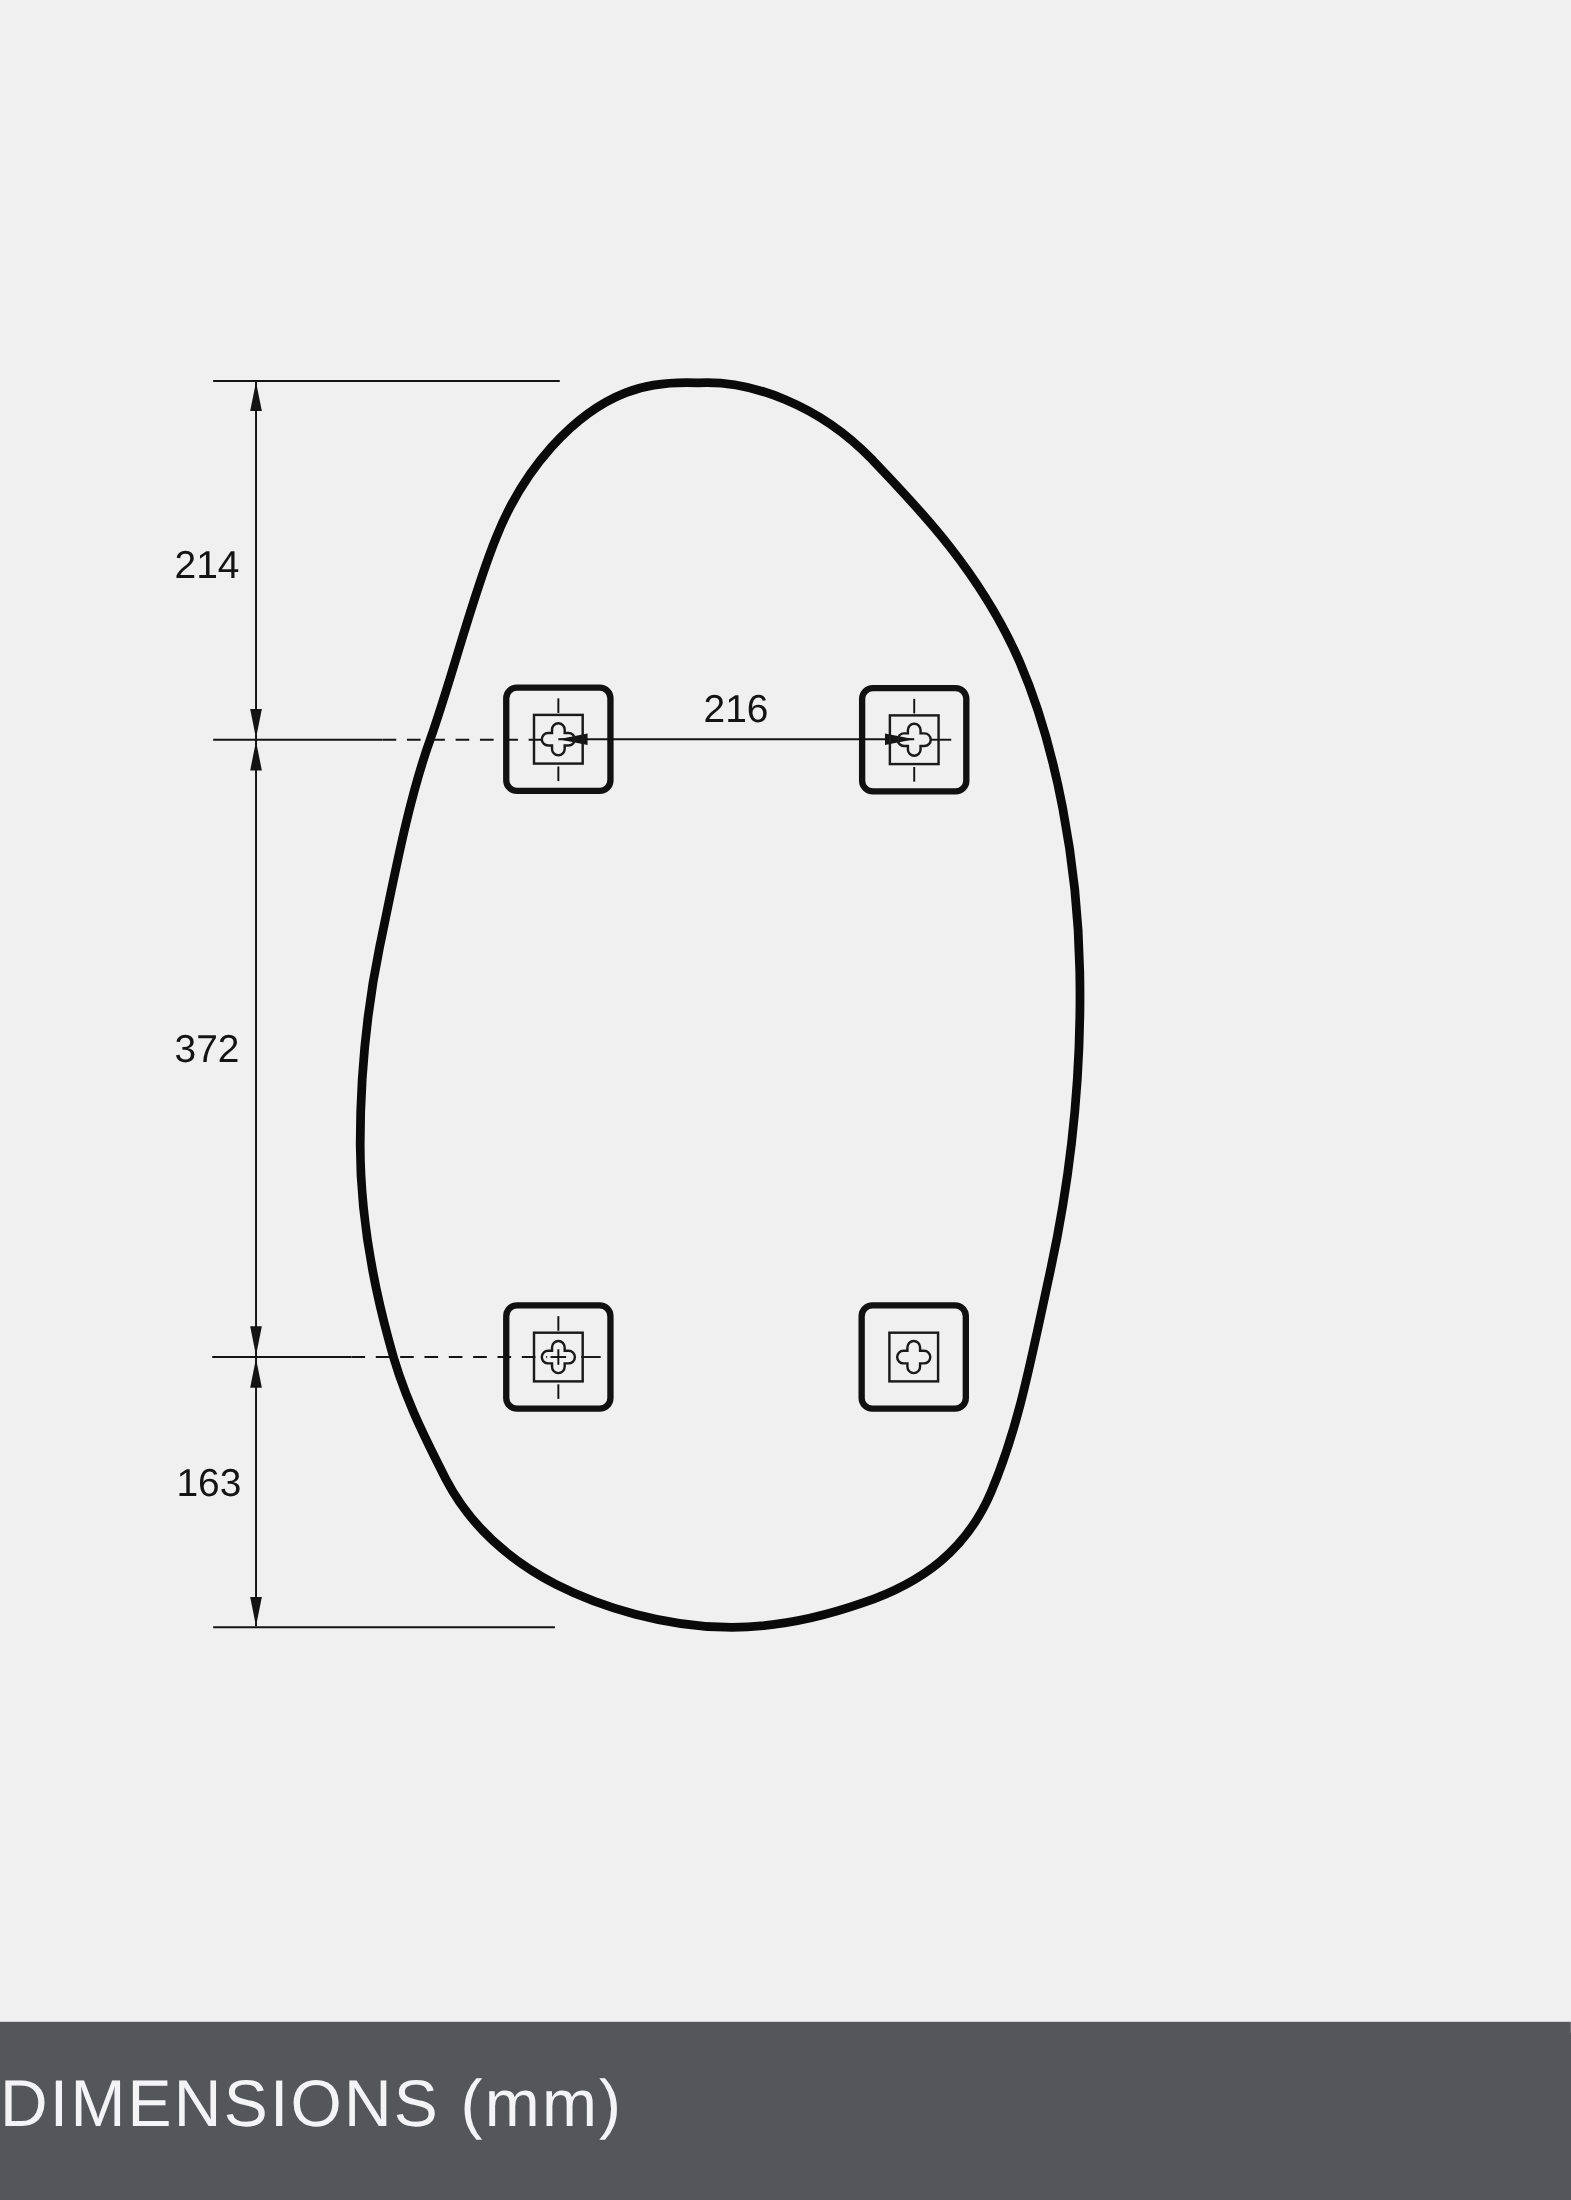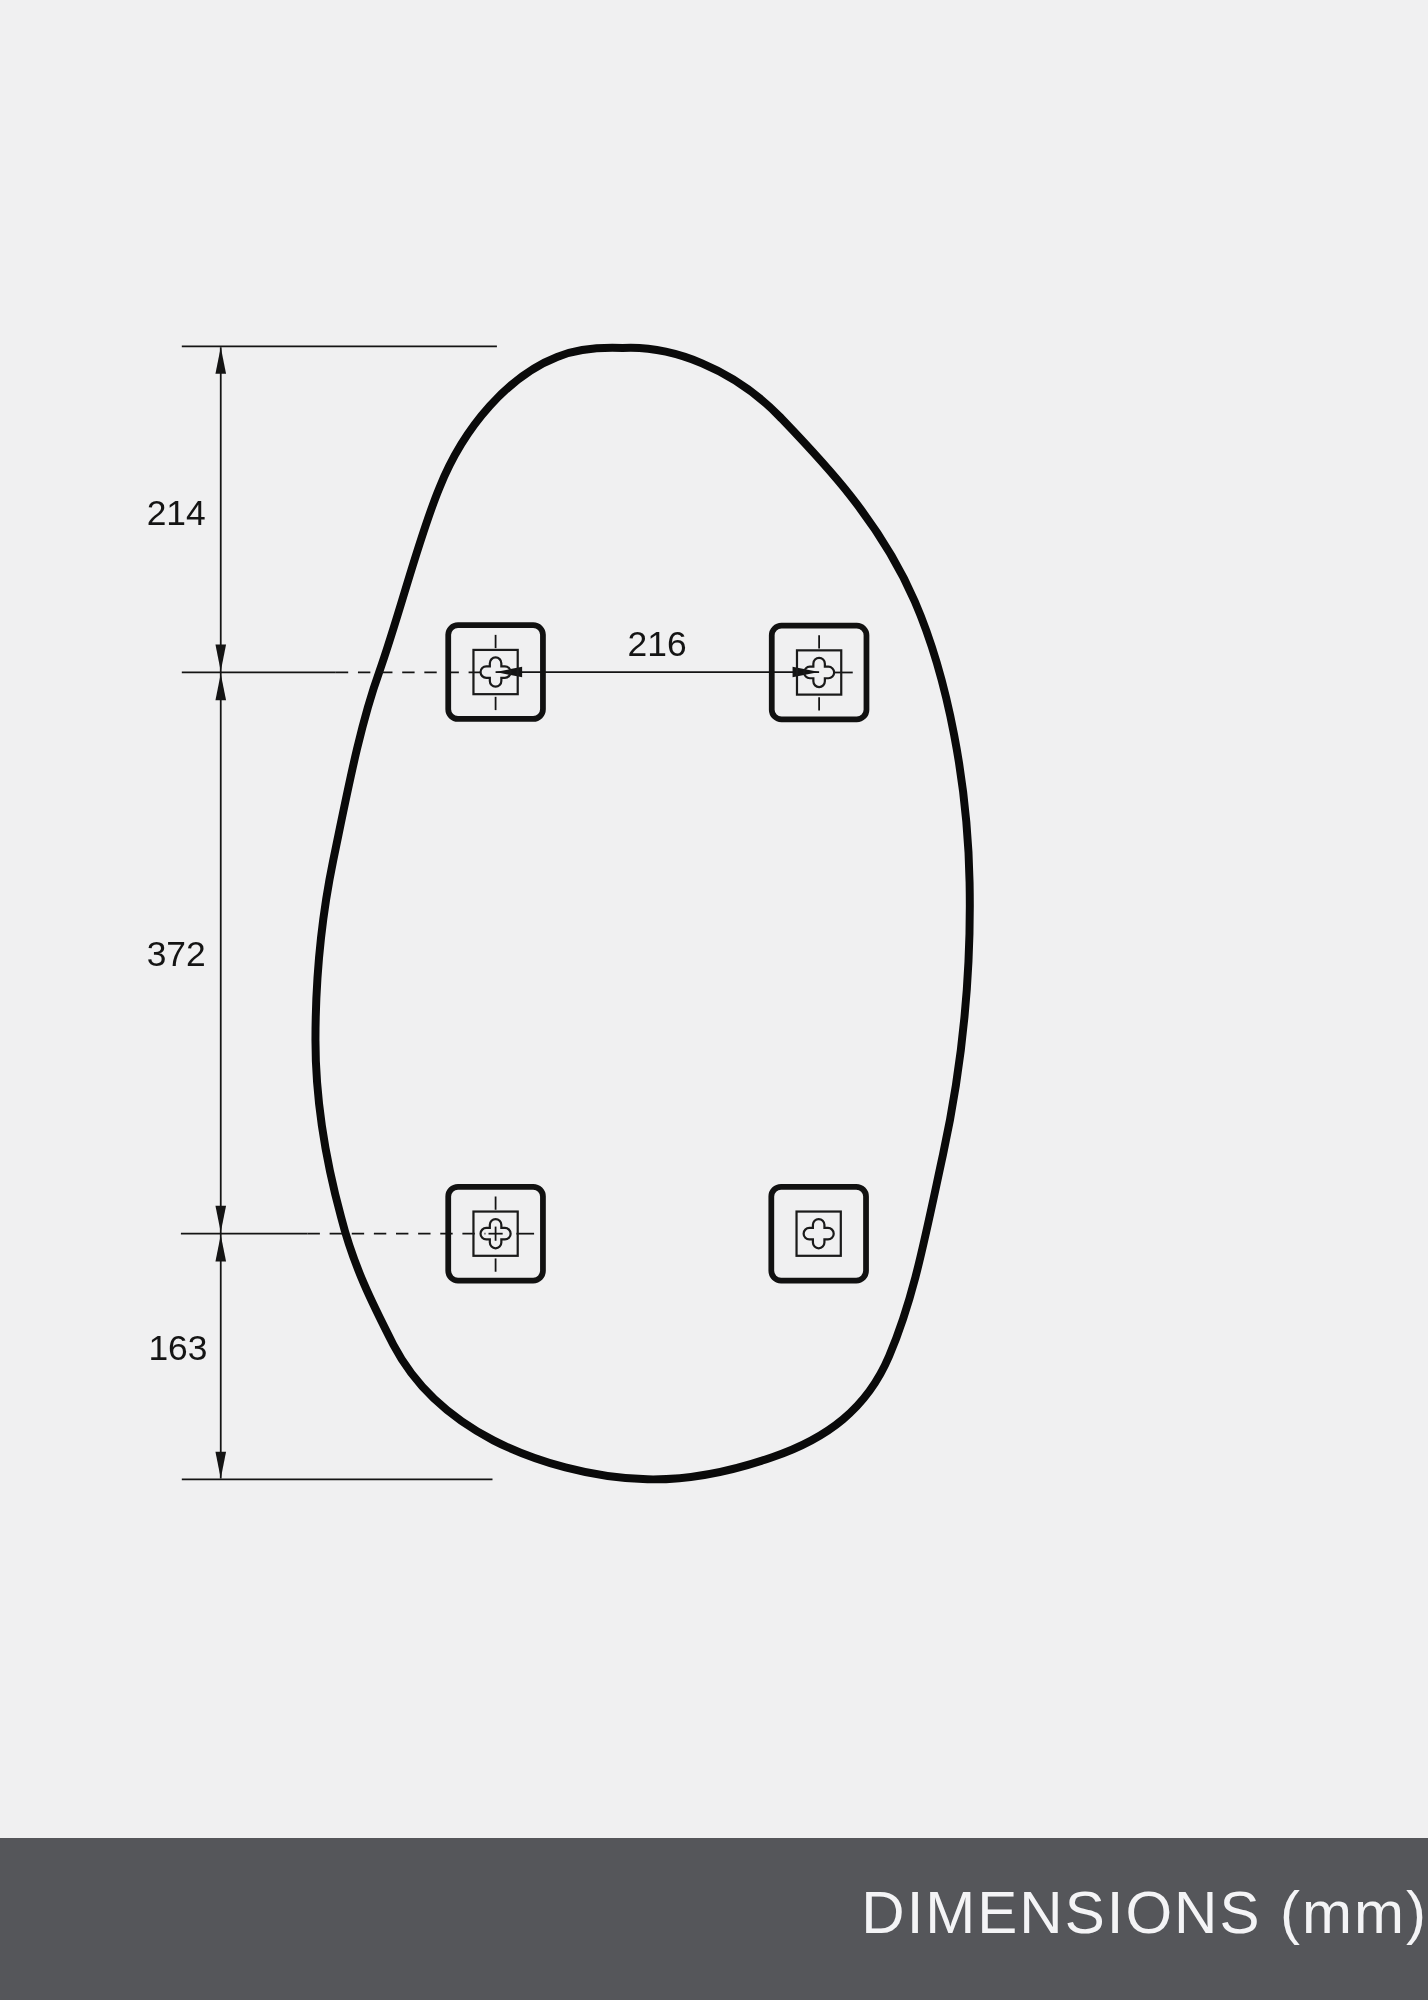--- a/index.html
+++ b/index.html
@@ -14,21 +14,21 @@
     overflow: hidden;
   }
   .page {
     position: relative;
     width: 1428px;
     height: 2000px;
     background: #F0F0F1;
   }
   .diagram-wrap {
     position: absolute;
-    left: 3px;
+    left: 15px;
     top: 0;
     width: 1264px;
     height: 1838px;
   }
   .diagram-wrap svg {
     display: block;
     width: 100%;
     height: 100%;
   }
   .dim-text {
@@ -38,21 +38,21 @@
   }
   .footer {
     position: absolute;
     left: 0;
     bottom: 0;
     width: 1428px;
     height: 162px;
     background: #55565A;
     display: flex;
     align-items: center;
-    justify-content: flex-end;
+    justify-content: flex-start;
   }
   .footer span {
     color: #F4F4F6;
     font-size: 60px;
     font-weight: 300;
     letter-spacing: 2px;
     margin-top: -14px;
   }
 </style>
 </head>

